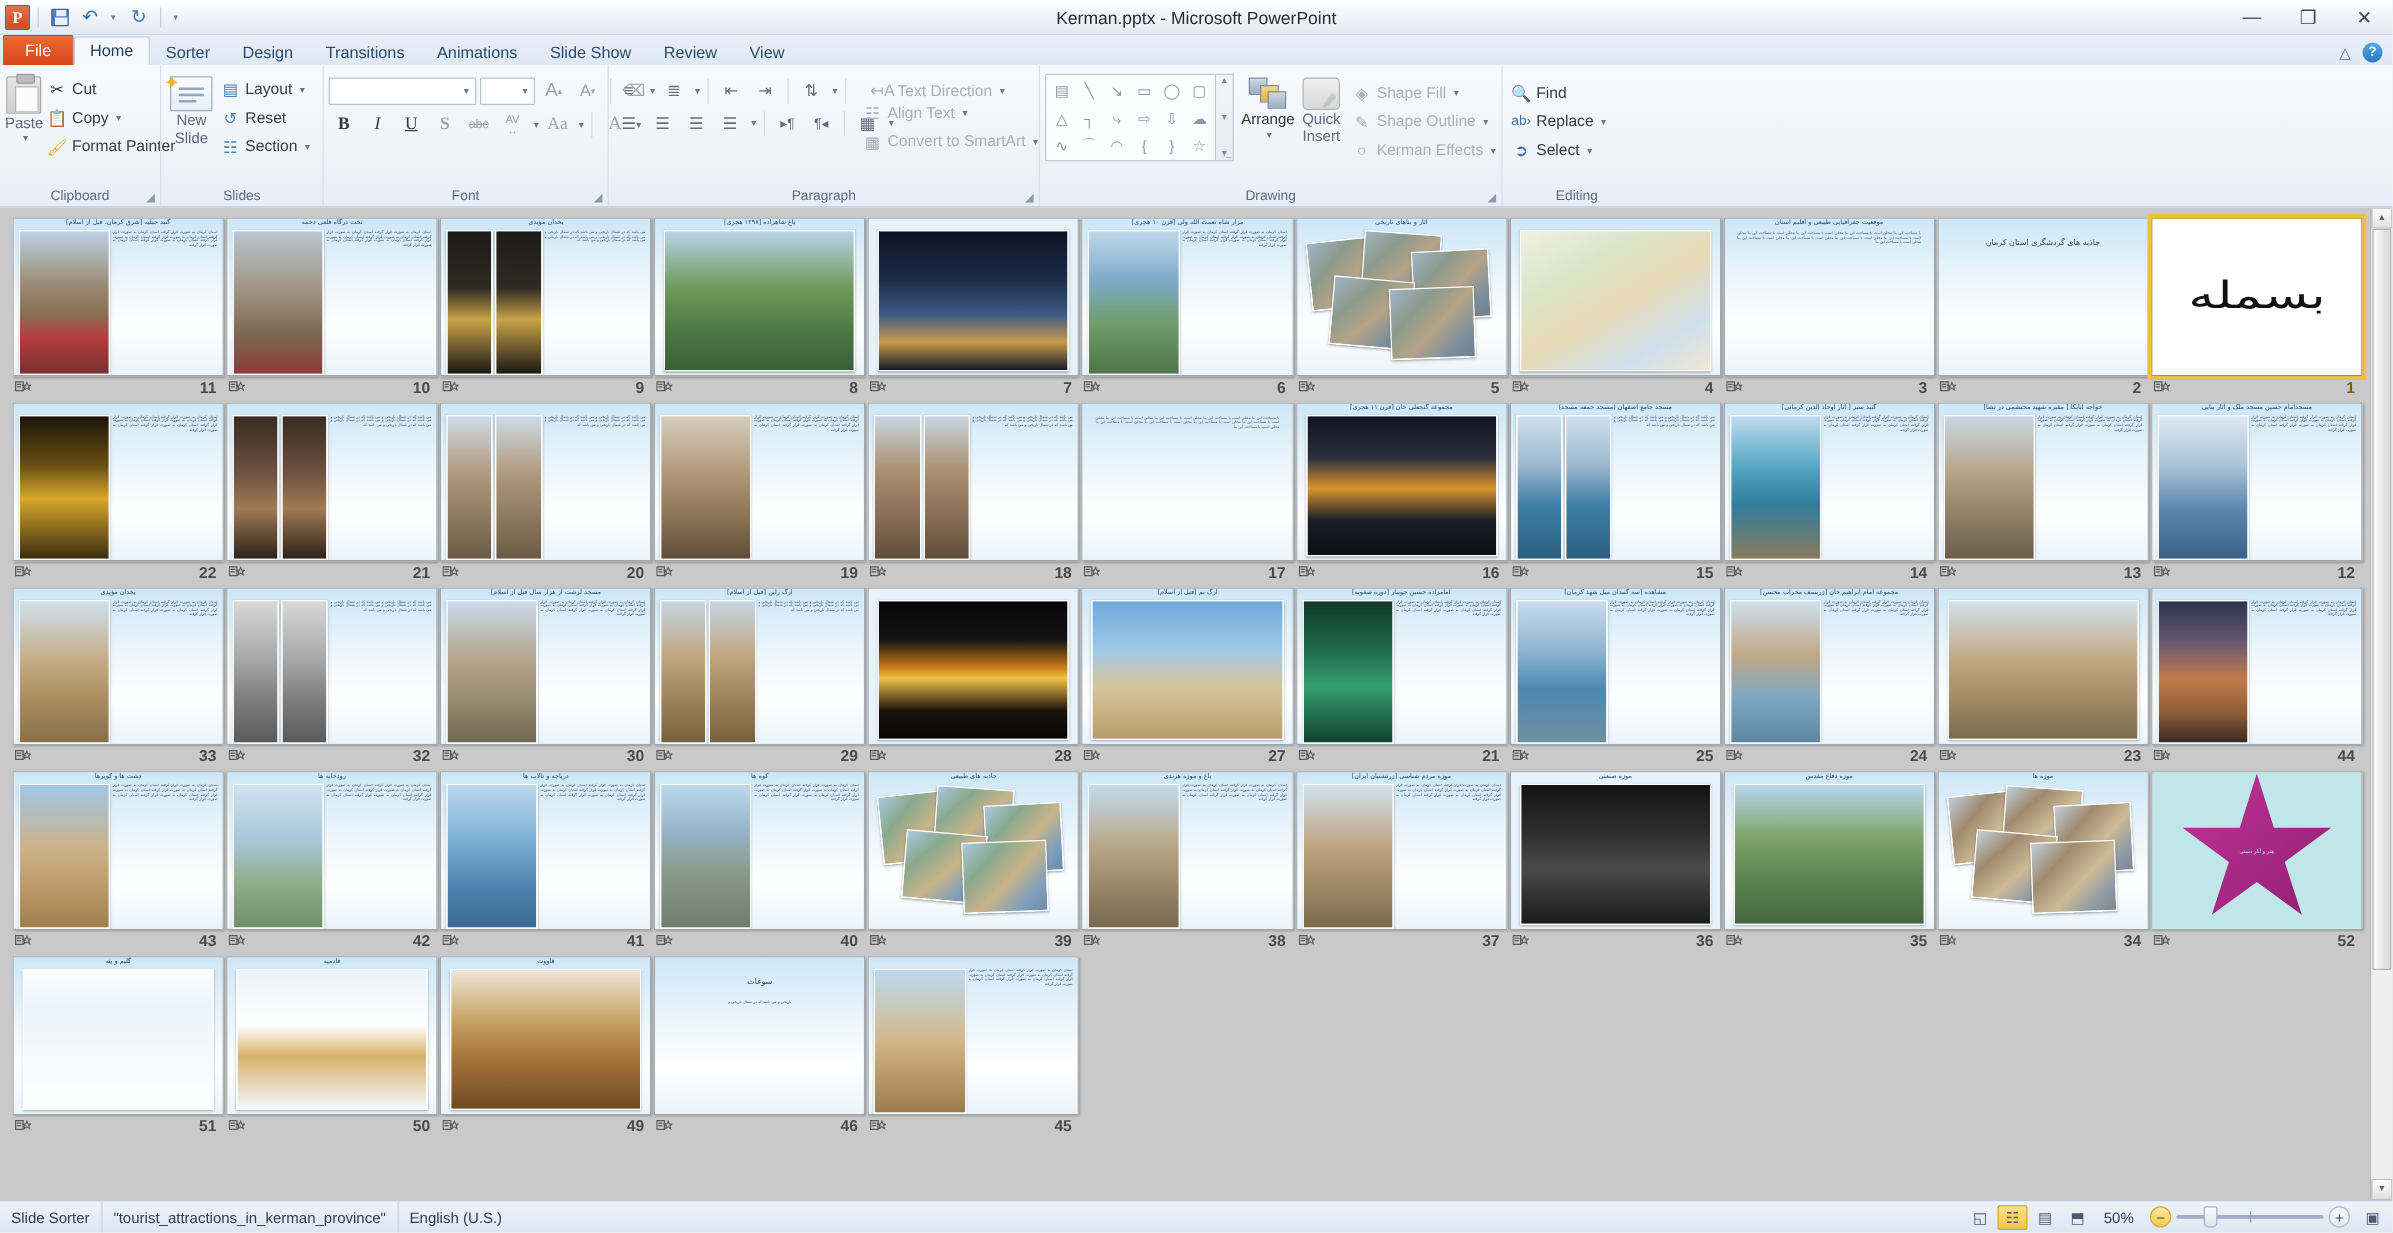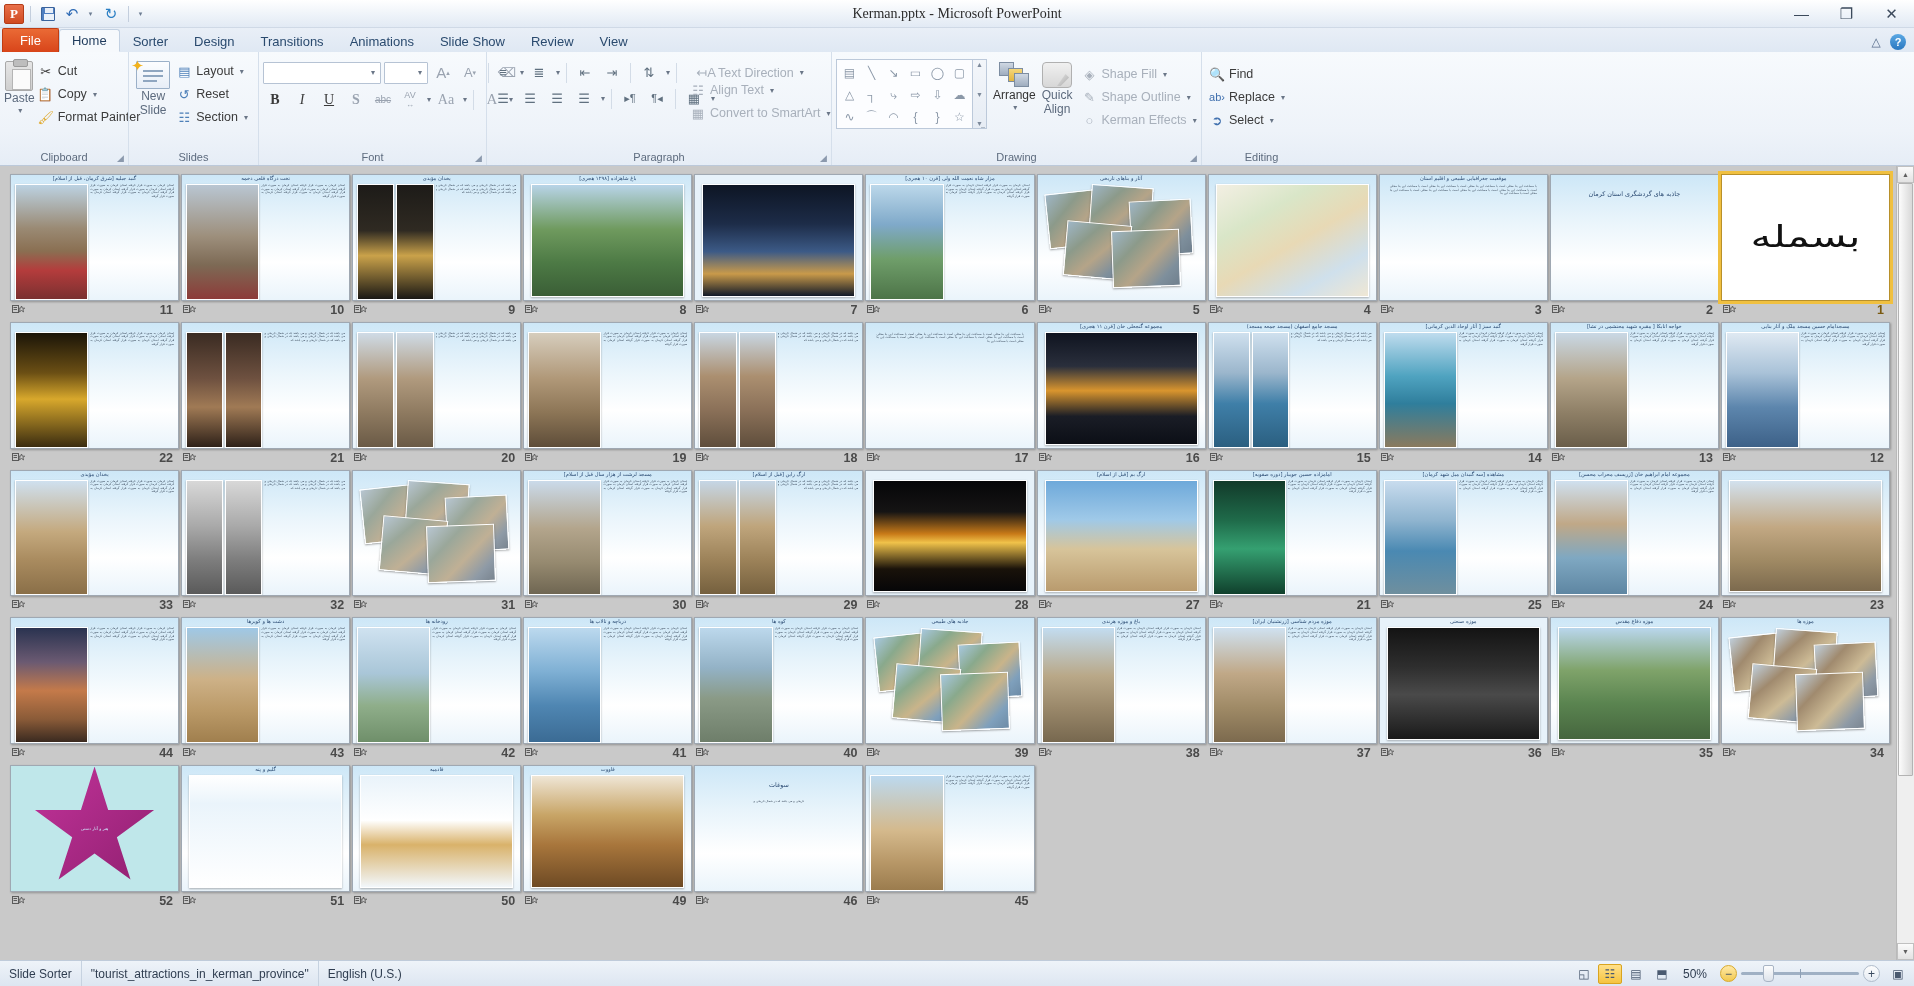--- a/index.html
+++ b/index.html
@@ -55,21 +55,21 @@
   }
   .ico-undo, .ico-redo {
     font-size: 15px; color: #2f6bb5; line-height: 1;
   }
   .ico-redo { color: #2b7fc4; }
   .tiny-caret { font-size: 7px; color: #6d7d93; margin-left: -2px; }
   .qbtn.drop { width: 13px; }
   .title-text {
     position: absolute; left: 0; right: 0; text-align: center;
     font-size: 14px; color: #2b2b2b; pointer-events: none;
-    font-family: Liberation Serif, serif;
+    font-family: Liberation Sans, sans-serif;
   }
   .winbtns { margin-left: auto; display: flex; height: 100%; align-items: stretch; }
   .winbtn {
     width: 45px; display: flex; align-items: center; justify-content: center;
     font-size: 15px; color: #3c4a5c;
   }
 
   
   .tabbar {
     height: 24px; flex: 0 0 24px; display: flex; align-items: flex-end;
@@ -556,21 +556,21 @@
             <span class="arr-sq arr-a"></span>
               <span class="arr-sq arr-b"></span>
               <span class="arr-sq arr-c"></span>
           </span>
           <span class="lbl" style="color:#333">Arrange</span>
           <span class="car">▾</span>
         </div>
         <div class="bigbtn" style="width:50px">
           <span class="quick-icon"></span>
           <span class="lbl">Quick</span>
-          <span class="lbl">Align</span>
+          <span class="lbl">Insert</span>
         </div>
         <div class="smallcol" style="padding-top:4px">
           <div class="smallbtn dim">
             <span class="sico">◈</span>
             <span>Shape Fill</span>
             <span class="car">▾</span>
           </div>
           <div class="smallbtn dim">
             <span class="sico">✎</span>
             <span>Shape Outline</span>
@@ -1128,45 +1128,20 @@
             <div class="meta">
               <div class="trans-icon">
                 <svg width="13" height="12" viewBox="0 0 13 12">
                   <rect x="0.5" y="1.5" width="6" height="7" fill="none" stroke="#5a5a5a" stroke-width="1"></rect>
                   <line x1="1.5" y1="3.5" x2="5" y2="3.5" stroke="#5a5a5a"></line>
                   <line x1="1.5" y1="5.5" x2="5" y2="5.5" stroke="#5a5a5a"></line>
                   <polygon points="9.5,2 10.4,4.2 12.7,4.2 10.9,5.6 11.6,7.9 9.5,6.5 7.4,7.9 8.1,5.6 6.3,4.2 8.6,4.2" fill="none" stroke="#5a5a5a" stroke-width="0.9"></polygon>
                 </svg>
               </div>
               <div class="slide-num">32</div>
-            </div>
-          </div>
-          <div class="cell">
-            <div class="thumb">
-              <div class="thumb-inner">
-                <div class="t-title"></div>
-                <div style="flex: 1 1 0%; position: relative; margin: 1px 2px 2px;">
-                  <div style="position: absolute; left: 2%; top: 6%; width: 42%; height: 48%; background: linear-gradient(135deg, rgb(184, 198, 210) 0%, rgb(154, 167, 154) 30%, rgb(192, 176, 149) 58%, rgb(142, 154, 166) 82%, rgb(121, 132, 143) 100%) 0% 0% / cover; border: 1px solid rgb(255, 255, 255); box-shadow: rgba(0, 0, 0, 0.35) 0px 1px 2px; transform: rotate(-6deg);"></div>
-                  <div style="position: absolute; left: 30%; top: 2%; width: 40%; height: 46%; background: linear-gradient(135deg, rgb(184, 198, 210) 0%, rgb(154, 167, 154) 30%, rgb(192, 176, 149) 58%, rgb(142, 154, 166) 82%, rgb(121, 132, 143) 100%) 0% 0% / cover; border: 1px solid rgb(255, 255, 255); box-shadow: rgba(0, 0, 0, 0.35) 0px 1px 2px; transform: rotate(4deg);"></div>
-                  <div style="position: absolute; left: 56%; top: 14%; width: 40%; height: 48%; background: linear-gradient(135deg, rgb(184, 198, 210) 0%, rgb(154, 167, 154) 30%, rgb(192, 176, 149) 58%, rgb(142, 154, 166) 82%, rgb(121, 132, 143) 100%) 0% 0% / cover; border: 1px solid rgb(255, 255, 255); box-shadow: rgba(0, 0, 0, 0.35) 0px 1px 2px; transform: rotate(-3deg);"></div>
-                  <div style="position: absolute; left: 14%; top: 34%; width: 42%; height: 48%; background: linear-gradient(135deg, rgb(184, 198, 210) 0%, rgb(154, 167, 154) 30%, rgb(192, 176, 149) 58%, rgb(142, 154, 166) 82%, rgb(121, 132, 143) 100%) 0% 0% / cover; border: 1px solid rgb(255, 255, 255); box-shadow: rgba(0, 0, 0, 0.35) 0px 1px 2px; transform: rotate(5deg);"></div>
-                  <div style="position: absolute; left: 44%; top: 40%; width: 44%; height: 50%; background: linear-gradient(135deg, rgb(184, 198, 210) 0%, rgb(154, 167, 154) 30%, rgb(192, 176, 149) 58%, rgb(142, 154, 166) 82%, rgb(121, 132, 143) 100%) 0% 0% / cover; border: 1px solid rgb(255, 255, 255); box-shadow: rgba(0, 0, 0, 0.35) 0px 1px 2px; transform: rotate(-2deg);"></div>
-                </div>
-              </div>
-            </div>
-            <div class="meta">
-              <div class="trans-icon">
-                <svg width="13" height="12" viewBox="0 0 13 12">
-                  <rect x="0.5" y="1.5" width="6" height="7" fill="none" stroke="#5a5a5a" stroke-width="1"></rect>
-                  <line x1="1.5" y1="3.5" x2="5" y2="3.5" stroke="#5a5a5a"></line>
-                  <line x1="1.5" y1="5.5" x2="5" y2="5.5" stroke="#5a5a5a"></line>
-                  <polygon points="9.5,2 10.4,4.2 12.7,4.2 10.9,5.6 11.6,7.9 9.5,6.5 7.4,7.9 8.1,5.6 6.3,4.2 8.6,4.2" fill="none" stroke="#5a5a5a" stroke-width="0.9"></polygon>
-                </svg>
-              </div>
-              <div class="slide-num">31</div>
             </div>
           </div>
           <div class="cell">
             <div class="thumb">
               <div class="thumb-inner">
                 <div class="t-title">مسجد لرشت از هزار سال قبل از اسلام]</div>
                 <div class="t-body">
                   <div class="t-text">استان کرمان به صورت قرار گرفته استان کرمان به صورت قرار گرفته استان کرمان به صورت قرار گرفته استان کرمان به صورت قرار گرفته استان کرمان به صورت قرار گرفته استان کرمان به صورت قرار گرفته </div>
                   <div class="t-pic" style="background: linear-gradient(rgb(202, 218, 234) 0%, rgb(179, 165, 140) 42%, rgb(150, 138, 112) 72%, rgb(111, 102, 82) 100%);"></div>
                 </div>

